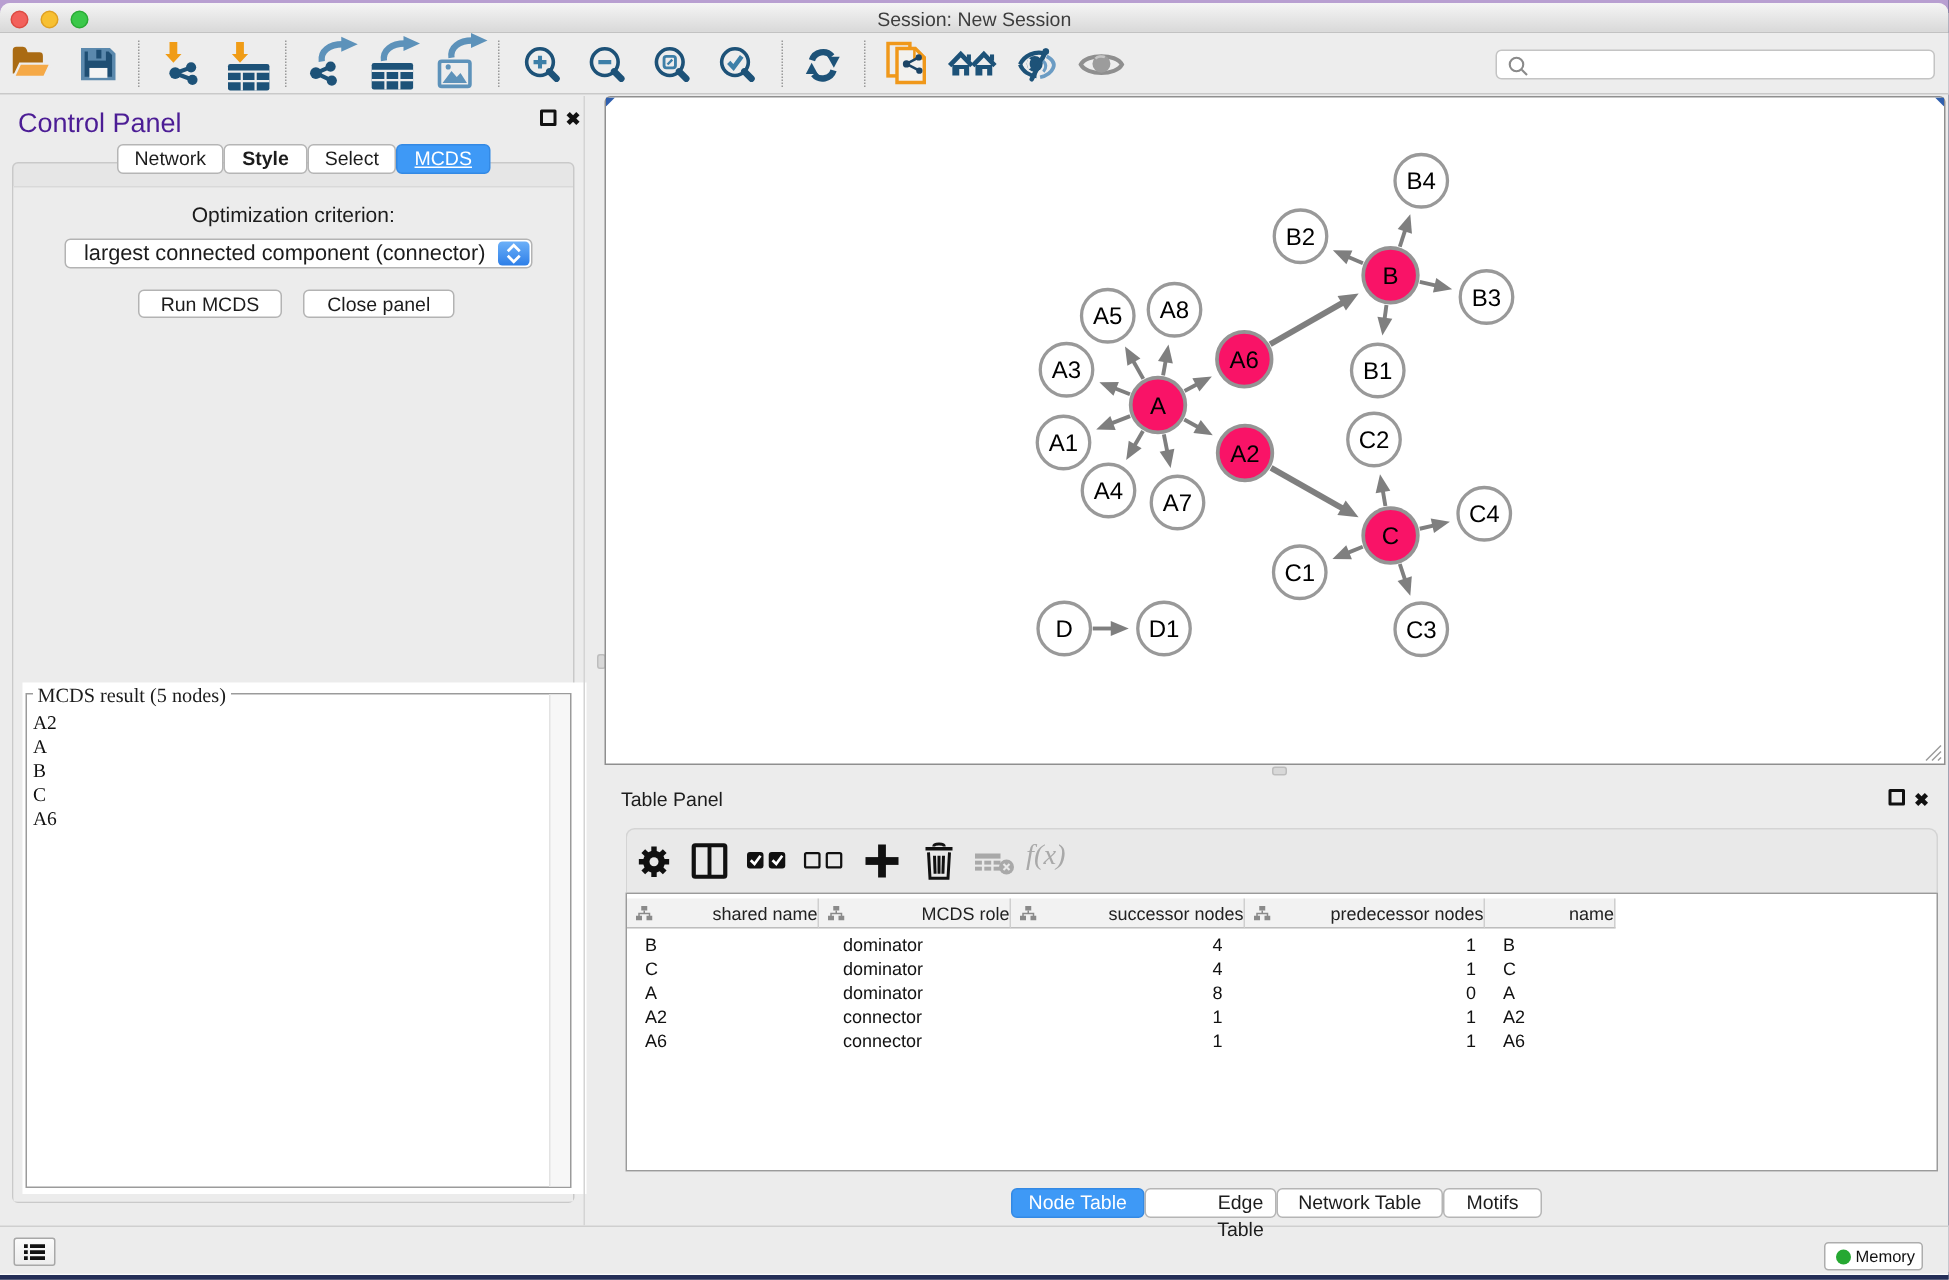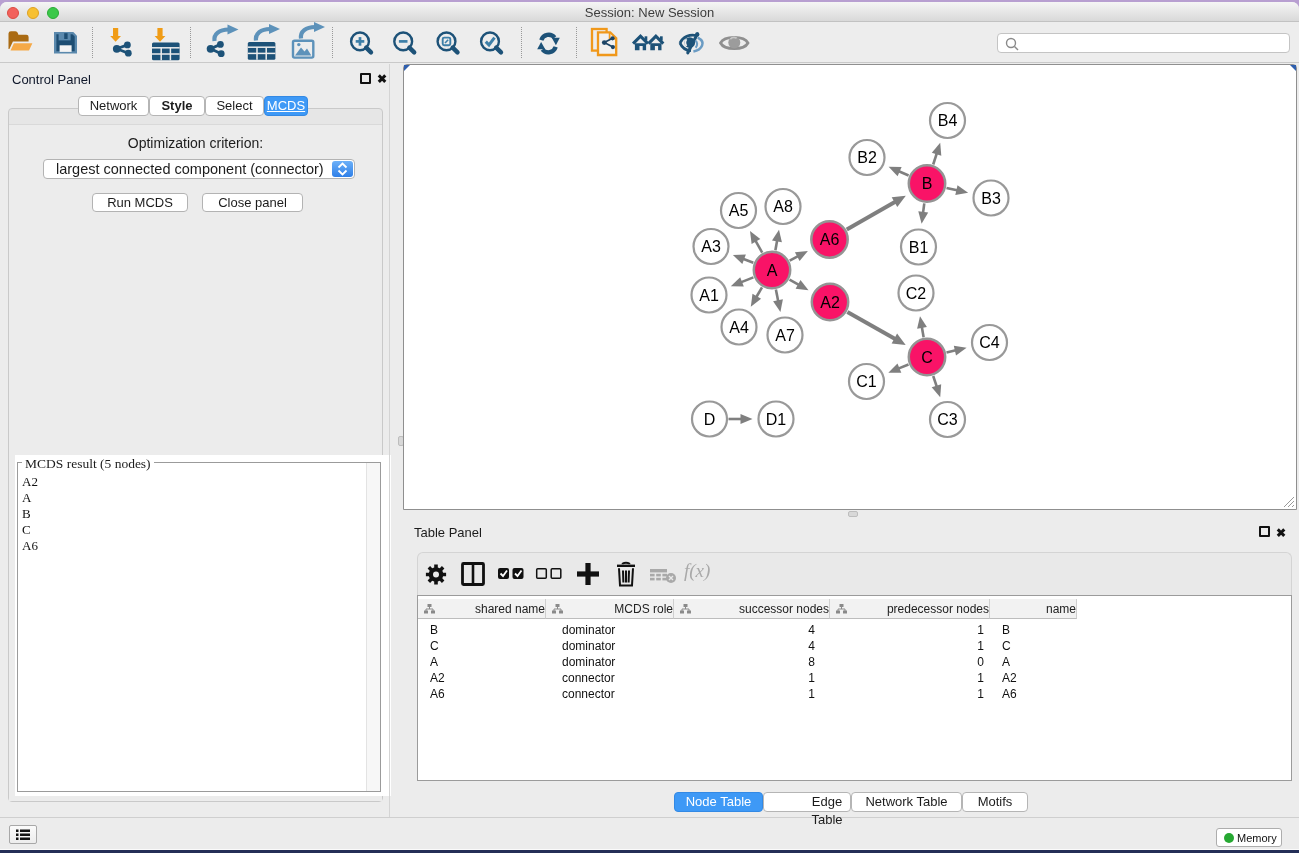--- a/index.html
+++ b/index.html
@@ -5,21 +5,21 @@
 #desktop-top{position:absolute;top:0;left:0;width:1299px;height:8px;background:#b89fd1;}
 #app{position:absolute;top:2px;left:0;width:1299px;height:848px;background:#ececec;border-radius:7px 7px 0 0;border-bottom:1px solid #fbfbfb;}
 #titlebar{position:absolute;top:0;left:0;width:1299px;height:20px;background:linear-gradient(#f5f5f5,#d9d9d9);border-radius:7px 7px 0 0;border-bottom:1px solid #c2c2c2;}
 .tl{position:absolute;border-radius:50%;}
 #titletext{position:absolute;top:3px;left:0;width:1299px;text-align:center;font-size:13px;color:#3d3d3d;}
 #toolbar{position:absolute;top:20px;left:0;width:1299px;height:41px;background:#ededed;border-bottom:1px solid #c9c9c9;}
 .tsep{position:absolute;top:5px;height:31px;width:0;border-left:1px dotted #999;}
 #search{position:absolute;left:997px;top:11px;width:293px;height:20px;background:#fff;border:1px solid #c4c4c4;border-radius:4px;}
 
 
-#cp-title{position:absolute;left:12px;top:70px;font-size:13px;color:#0f172a;}
+#cp-title{position:absolute;left:12px;top:70px;font-size:18px;color:#4c1d95;}
 #cp-max{position:absolute;left:360px;top:71px;width:11px;height:11px;border:2px solid #111;border-radius:1px;}
 #cp-close{position:absolute;left:377px;top:70px;font-size:12px;font-weight:bold;color:#111;}
 .tabrow{position:absolute;height:20px;z-index:5;}
 .tab{position:absolute;top:0;height:20px;background:#fff;border:1px solid #b5b5b5;border-radius:4px;font-size:13px;color:#1c1c1c;text-align:center;line-height:18px;}
 .tab.sel{background:#3e99f6;border-color:#3389e4;color:#fff;}
 #cp-outer{position:absolute;left:8px;top:106px;width:375px;height:694px;background:#e6e6e6;border:1px solid #c9c9c9;border-radius:4px;}
 #cp-inner{position:absolute;left:9px;top:122px;width:373px;height:677px;background:#ececec;border-top:1px solid #d9d9d9;}
 #opt-label{position:absolute;left:0;top:133px;width:391px;text-align:center;font-size:14px;color:#1c1c1c;}
 #dropdown{position:absolute;left:43px;top:157px;width:312px;height:20px;background:#fff;border:1px solid #b3b3b3;border-radius:4px;}
 #dropdown span{position:absolute;left:12px;top:1px;font-size:14.5px;color:#1c1c1c;}
@@ -168,21 +168,21 @@
       </div>
   </div>
 
   <div id="cp-title">Control Panel</div>
   <div id="cp-max"></div>
     <div id="cp-close">✖</div>
   <div class="tabrow" style="left:0;top:94px;">
     <div class="tab" style="left:78px;width:71px;">Network</div>
     <div class="tab" style="left:149px;width:56px;font-weight:bold;">Style</div>
     <div class="tab" style="left:205px;width:59px;">Select</div>
-    <div class="tab sel" style="left:264px;width:44px;text-decoration:underline;">MCDS</div>
+    <div class="tab sel" style="left:264px;width:63px;text-decoration:underline;">MCDS</div>
   </div>
   <div id="cp-outer"></div>
   <div id="cp-inner"></div>
   <div id="opt-label">Optimization criterion:</div>
   <div id="dropdown">
       <span>largest connected component (connector)</span>
     <div id="stepper"><svg width="21" height="16">
           <path d="M6.5 6.5 L10.5 2.5 L14.5 6.5" fill="none" stroke="#fff" stroke-width="1.8"></path>
           <path d="M6.5 9.5 L10.5 13.5 L14.5 9.5" fill="none" stroke="#fff" stroke-width="1.8"></path>
         </svg></div>

